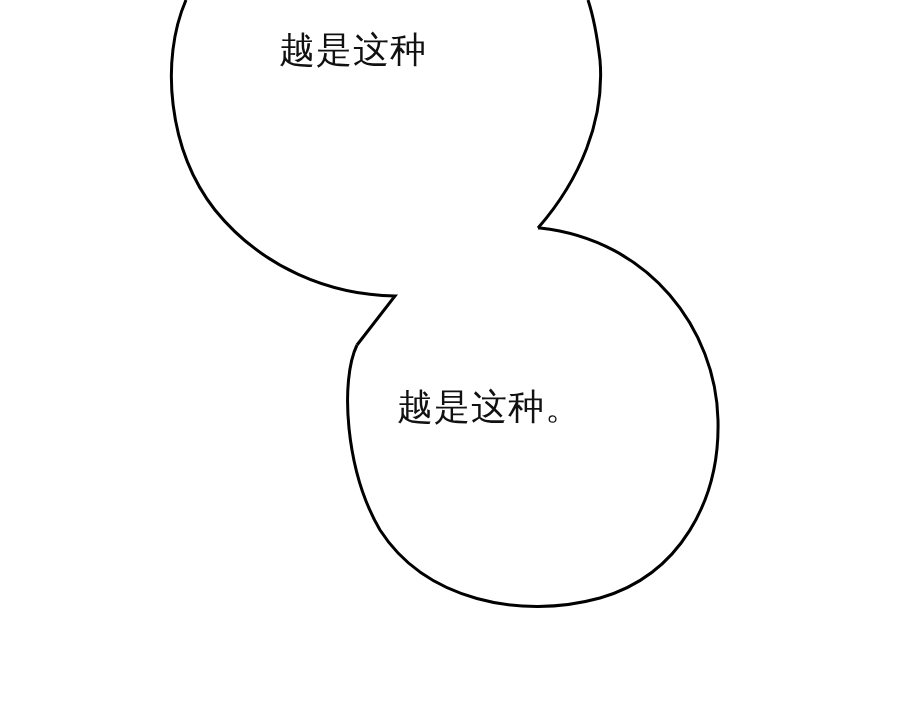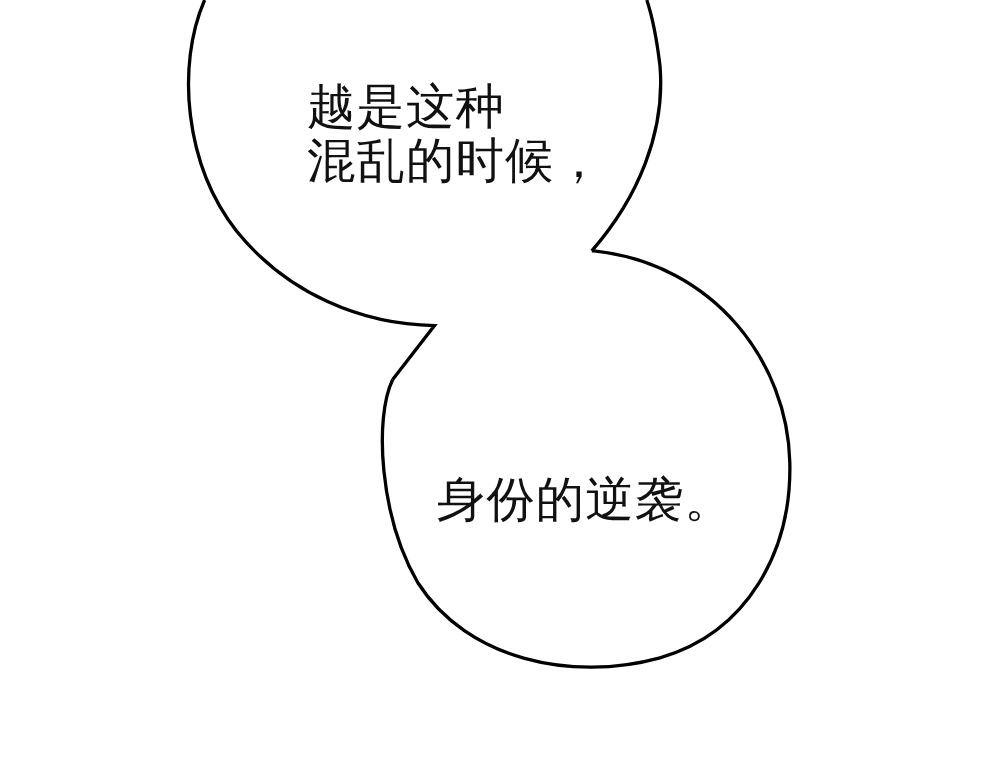--- a/index.html
+++ b/index.html
@@ -2,25 +2,24 @@
 <html><head>
   <meta charset="utf-8">
   <style>
     html, body { margin: 0; padding: 0; background: #ffffff; }
     body { width: 900px; height: 703px; position: relative; overflow: hidden; }
     #stage { position: absolute; left: 0; top: 0; width: 900px; height: 703px; }
     .text-block {
       position: absolute;
       font-family: "DejaVu Sans", sans-serif;
       color: #111111;
-      font-size: 44px;
+      font-size: 36px;
       line-height: 49px;
       letter-spacing: 1px;
       white-space: nowrap;
-      margin-top: 48px;
     }
     #bubble1-text { left: 279px; top: 25px; }
     #bubble2-text { left: 397px; top: 382px; }
     .line { display: block; }
   </style>
 </head>
 <body>
 
 <div id="stage">
   <svg width="900" height="703" viewBox="0 0 900 703" style="position:absolute;left:0;top:0;">
@@ -36,19 +35,18 @@
     <path d="M 357 345
          C 340 380, 345 470, 380 530
          C 425 600, 520 620, 600 598
          C 680 575, 720 500, 718 420
          C 716 330, 650 240, 540 228
          L 538 228" fill="none" stroke="#000000" stroke-width="3" stroke-linejoin="miter"></path>
   </svg>
 
   <div class="text-block" id="bubble1-text">
     <span class="line">越是这种</span>
-    <span class="line">混乱的时候，</span>
   </div>
 
   <div class="text-block" id="bubble2-text">
-    <span class="line">身份的逆袭。</span>
+    <span class="line">越是这种。</span>
   </div>
 </div>
 
 </body></html>

